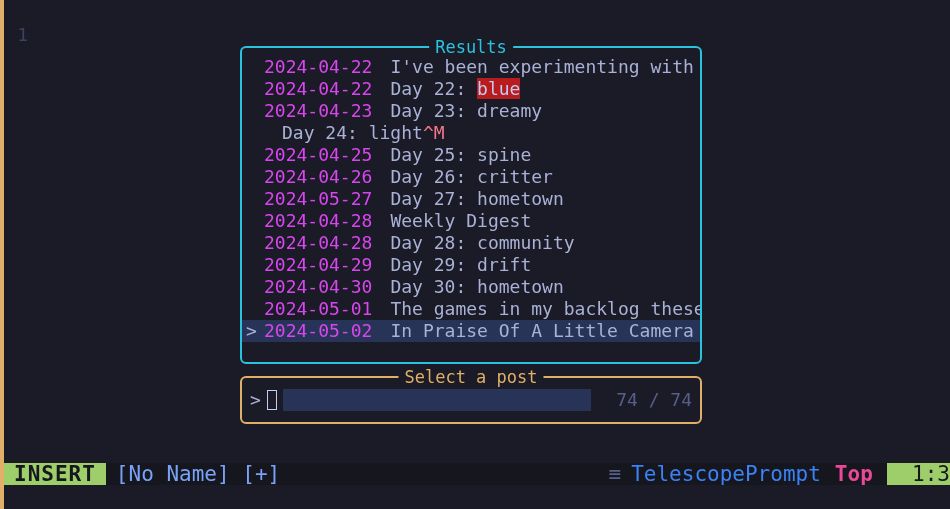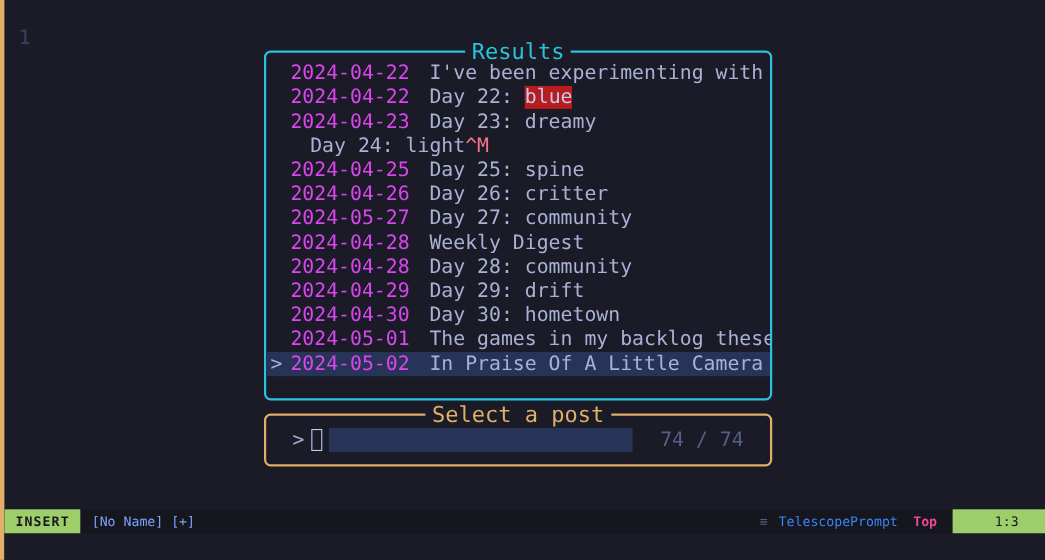--- a/index.html
+++ b/index.html
@@ -35,21 +35,21 @@
     border-radius: 6px;
     background: #1a1b26;
   }
   .panel .title {
     position: absolute;
     top: -12px;
     left: 50%;
     transform: translateX(-50%);
     background: #1a1b26;
     padding: 0 6px;
-    font-size: 20px;
+    font-size: 17px;
   }
   .results {
     left: 240px;
     top: 46px;
     width: 462px;
     height: 318px;
     border-color: #2ac3de;
     padding-top: 8px;
   }
   .results .title { color: #2ac3de; }
@@ -79,21 +79,21 @@
   .ctrl { color: #f7768e; }
   
   .prompt {
     left: 240px;
     top: 376px;
     width: 462px;
     height: 48px;
     border-color: #e0af68;
     display: flex;
     align-items: center;
-    padding: 0 24px;
+    padding: 0 8px;
   }
   .prompt .title { color: #e0af68; }
   .prompt-chev { color: #a9b1d6; margin-right: 6px; }
   .cursor {
     display: inline-block;
     width: 10px;
     height: 20px;
     border: 1px solid #c0caf5;
     vertical-align: middle;
   }
@@ -109,42 +109,42 @@
     white-space: pre;
   }
   
   .statusline {
     position: absolute;
     left: 4px; right: 0; bottom: 24px;
     height: 22px;
     background: #16161e;
     display: flex;
     align-items: center;
-    font-size: 12px;
+    font-size: 21px;
     margin-top: 20px;
   }
   .mode {
     background: #9ece6a;
     color: #16161e;
     padding: 0 10px;
     font-weight: bold;
     letter-spacing: 1px;
     height: 100%;
     display: flex;
     align-items: center;
   }
   .fname { color: #7aa2f7; margin-left: 10px; }
   .spacer { flex: 1; }
   .align-icon { color: #565f89; margin-right: 10px; }
   .ftype { color: #3b82f6; margin-right: 14px; }
   .top { color: #ec4899; margin-right: 14px; font-weight: bold; }
   .pos {
     background: #9ece6a;
     color: #16161e;
-    padding: 0 24px;
+    padding: 0 0;
     height: 100%;
     display: flex;
     align-items: center;
     white-space: pre;
   }
   .bottom-gap {
     position: absolute;
     left: 4px; right: 0; bottom: 0;
     height: 24px;
     background: #1a1b26;
@@ -158,21 +158,21 @@
 
 <div class="panel results">
   <div class="title">Results</div>
   <div id="results-body">
       <div class="row"><span class="chev">  </span><span class="date">2024-04-22</span><span class="gap">  </span><span class="content">I've been experimenting with [this a</span></div>
       <div class="row"><span class="chev">  </span><span class="date">2024-04-22</span><span class="gap">  </span><span class="content">Day 22: <span class="hl">blue</span></span></div>
       <div class="row"><span class="chev">  </span><span class="date">2024-04-23</span><span class="gap">  </span><span class="content">Day 23: dreamy</span></div>
       <div class="row"><span class="chev">  </span><span class="gap">  </span><span class="content">Day 24: light<span class="ctrl">^M</span></span></div>
       <div class="row"><span class="chev">  </span><span class="date">2024-04-25</span><span class="gap">  </span><span class="content">Day 25: spine</span></div>
       <div class="row"><span class="chev">  </span><span class="date">2024-04-26</span><span class="gap">  </span><span class="content">Day 26: critter</span></div>
-      <div class="row"><span class="chev">  </span><span class="date">2024-05-27</span><span class="gap">  </span><span class="content">Day 27: community</span></div>
+      <div class="row"><span class="chev">  </span><span class="date">2024-05-27</span><span class="gap">  </span><span class="content">Day 27: hometown</span></div>
       <div class="row"><span class="chev">  </span><span class="date">2024-04-28</span><span class="gap">  </span><span class="content">Weekly Digest</span></div>
       <div class="row"><span class="chev">  </span><span class="date">2024-04-28</span><span class="gap">  </span><span class="content">Day 28: community</span></div>
       <div class="row"><span class="chev">  </span><span class="date">2024-04-29</span><span class="gap">  </span><span class="content">Day 29: drift</span></div>
       <div class="row"><span class="chev">  </span><span class="date">2024-04-30</span><span class="gap">  </span><span class="content">Day 30: hometown</span></div>
       <div class="row"><span class="chev">  </span><span class="date">2024-05-01</span><span class="gap">  </span><span class="content">The games in my backlog these days a</span></div>
       <div class="row sel"><span class="chev">&gt; </span><span class="date">2024-05-02</span><span class="gap">  </span><span class="content">In Praise Of A Little Camera</span></div>
     </div>
 </div>
 
 <div class="panel prompt">

